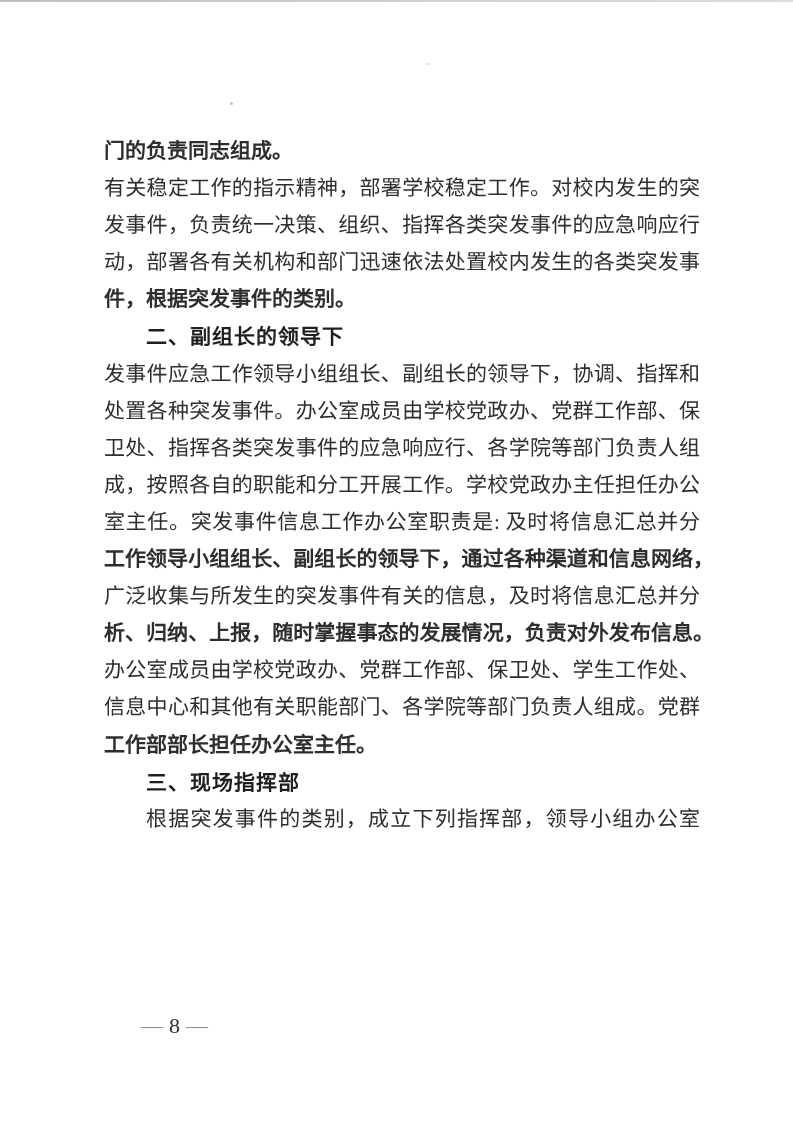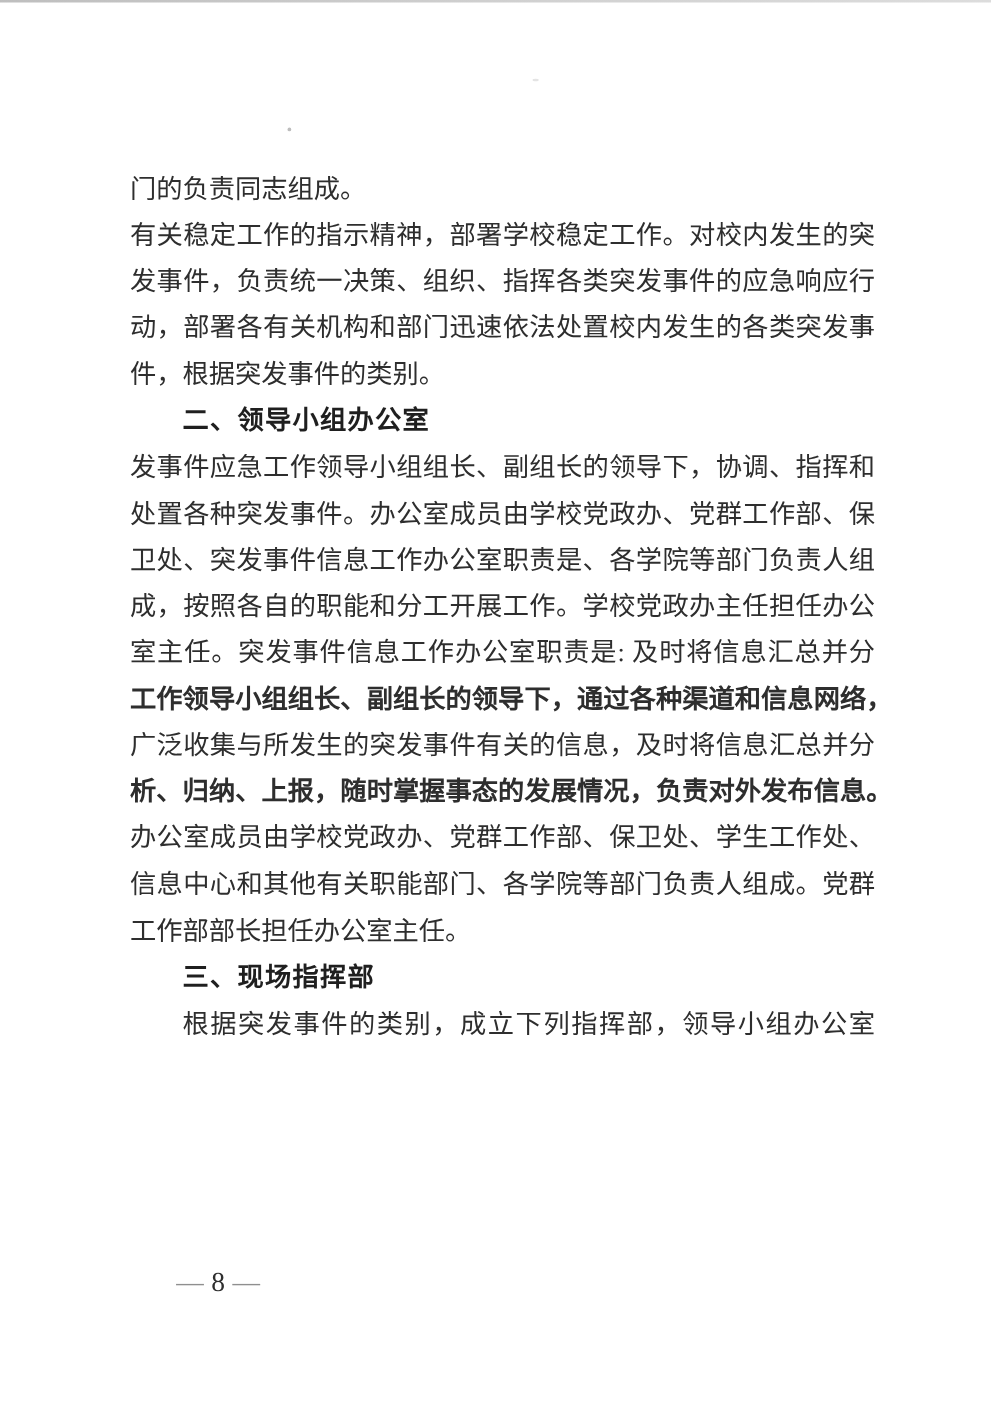--- a/index.html
+++ b/index.html
@@ -52,20 +52,21 @@
     text-align-last: justify;
     text-justify: inter-character;
     word-break: break-all;
     overflow: visible;
     white-space: nowrap;
   }
   
   .line.last {
     text-align: right;
     text-align-last: left;
+    font-weight: bold;
   }
   
   .line.hang {
     width: 610px;
     font-weight: bold;
   }
   
   .line.ind {
     text-indent: 42px;
   }
@@ -105,24 +106,24 @@
   <div class="top-edge"></div>
   <div class="speck1"></div>
   <div class="speck2"></div>
 
   <div class="content">
     <div class="line last">门的负责同志组成。</div>
     <div class="line">有关稳定工作的指示精神，部署学校稳定工作。对校内发生的突</div>
     <div class="line">发事件，负责统一决策、组织、指挥各类突发事件的应急响应行</div>
     <div class="line">动，部署各有关机构和部门迅速依法处置校内发生的各类突发事</div>
     <div class="line last">件，根据突发事件的类别。</div>
-    <div class="line h">二、领导小组办公室</div>
+    <div class="line h">二、副组长的领导下</div>
     <div class="line">发事件应急工作领导小组组长、副组长的领导下，协调、指挥和</div>
     <div class="line">处置各种突发事件。办公室成员由学校党政办、党群工作部、保</div>
-    <div class="line">卫处、突发事件信息工作办公室职责是、各学院等部门负责人组</div>
+    <div class="line">卫处、指挥各类突发事件的应急响应行、各学院等部门负责人组</div>
     <div class="line">成，按照各自的职能和分工开展工作。学校党政办主任担任办公</div>
     <div class="line">室主任。突发事件信息工作办公室职责是: 及时将信息汇总并分</div>
     <div class="line hang">工作领导小组组长、副组长的领导下，通过各种渠道和信息网络，</div>
     <div class="line">广泛收集与所发生的突发事件有关的信息，及时将信息汇总并分</div>
     <div class="line hang">析、归纳、上报，随时掌握事态的发展情况，负责对外发布信息。</div>
     <div class="line">办公室成员由学校党政办、党群工作部、保卫处、学生工作处、</div>
     <div class="line">信息中心和其他有关职能部门、各学院等部门负责人组成。党群</div>
     <div class="line last">工作部部长担任办公室主任。</div>
     <div class="line h">三、现场指挥部</div>
     <div class="line ind">根据突发事件的类别，成立下列指挥部，领导小组办公室</div>

